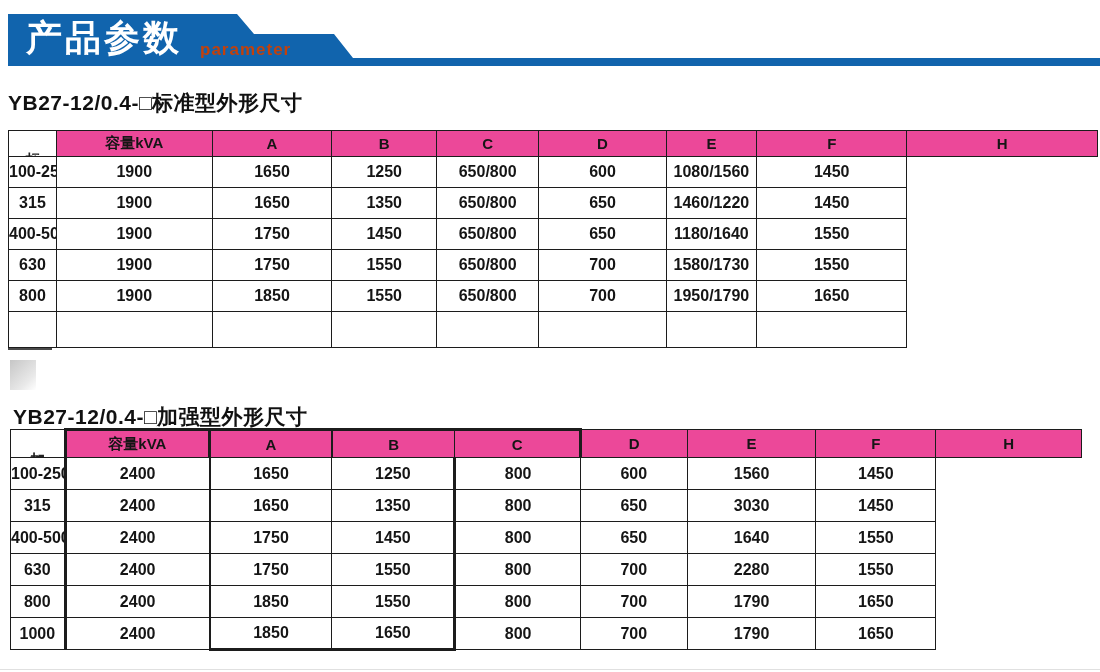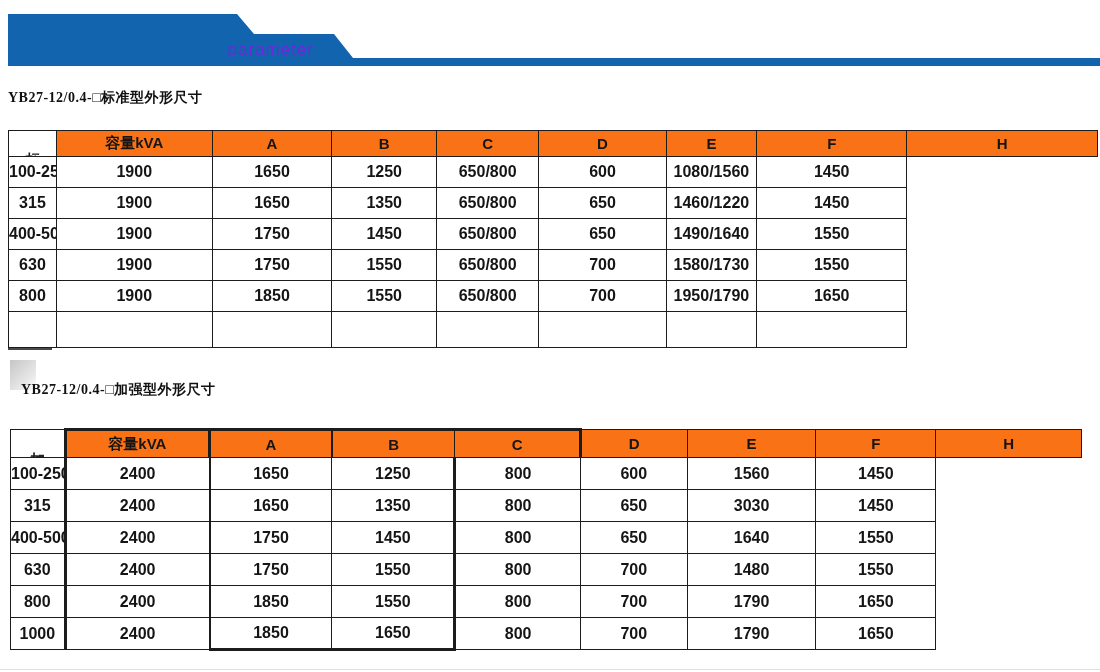--- a/index.html
+++ b/index.html
@@ -11,51 +11,51 @@
   
   .banner-wrap { position: absolute; top: 0; left: 0; width: 1100px; height: 70px; }
   .banner-svg { position: absolute; top: 0; left: 0; }
   .banner-main {
     position: absolute; left: 26px; top: 16px;
     font-size: 36px; font-weight: 700; color: #ffffff; letter-spacing: 3px;
     line-height: 44px; white-space: nowrap;
   }
   .banner-sub {
     position: absolute; left: 200px; top: 40px; width: 114px;
-    font-size: 17px; font-weight: 400; color: #6d28d9; letter-spacing: 1px;
-    text-align: right; white-space: nowrap;
+    font-size: 17px; font-weight: 700; color: #c2410c; letter-spacing: 1px;
+    text-align: left; white-space: nowrap;
   }
   
   .sec-title {
-    position: absolute; font-size: 14px; font-weight: 700; color: #111;
-    letter-spacing: 0.5px; white-space: nowrap; font-family: Liberation Serif, serif;
+    position: absolute; font-size: 21px; font-weight: 700; color: #111;
+    letter-spacing: 0.5px; white-space: nowrap;
   }
   #title-1 { left: 8px; top: 89px; }
-  #title-2 { left: 13px; top: 381px; margin-left: 8px; }
+  #title-2 { left: 13px; top: 403px; }
   .gray-artifact {
     position: absolute; left: 10px; top: 360px; width: 26px; height: 30px;
     background: linear-gradient(135deg, #c6c6c6 0%, #e9e9e9 70%, #ffffff 100%);
   }
   .underline-artifact {
     position: absolute; left: 8px; top: 348px; width: 44px; height: 0;
     border-top: 2px solid #4a4a4a;
   }
   .bottom-line {
     position: absolute; left: 0; top: 669px; width: 1100px; height: 0;
     border-top: 1px solid #e0e0e0;
   }
   
   table { border-collapse: collapse; table-layout: fixed; position: absolute; background: #fff; }
   #table-1 { left: 8px;  top: 130px; width: 1090px; }
   #table-2 { left: 10px; top: 428px; width: 1072px; }
   th, td {
     border: 1.5px solid #1c1c1c; text-align: center; vertical-align: middle;
     color: #151515; overflow: hidden; white-space: nowrap;
   }
-  thead th { background: #f97316; font-weight: 700; font-size: 15px; }
+  thead th { background: #ec4899; font-weight: 700; font-size: 15px; }
   tbody td { font-weight: 600; font-size: 16px; background: #ffffff; }
   .side-cell { background: #ffffff; }
   .side-label {
     writing-mode: vertical-rl; text-orientation: upright;
     font-size: 15px; font-weight: 600; letter-spacing: 3px; color: #222;
   }
   #table-1 thead tr { height: 26px; }
   #table-1 tbody tr { height: 31px; }
   #table-1 tbody tr.last { height: 36px; }
   #table-2 thead tr { height: 28px; }
@@ -80,20 +80,21 @@
   #table-2 thead th.c1, #table-2 thead th.c2, #table-2 thead th.c3 { border-top-width: 3px; }
   #table-2 tbody tr.last td.c2, #table-2 tbody tr.last td.c3 { border-bottom-width: 3px; }
 </style>
 </head>
 <body>
 
 <div class="banner-wrap">
   <svg class="banner-svg" width="1100" height="70">
     <polygon points="8,14 237,14 254,34 334,34 353,58 1100,58 1100,66 8,66" fill="#1164ad"></polygon>
   </svg>
+  <div class="banner-main">产品参数</div>
   <div class="banner-sub">parameter</div>
 </div>
 
 <h2 class="sec-title" id="title-1">YB27-12/0.4-□标准型外形尺寸</h2>
 <table id="table-1">
   <colgroup>
     <col class="w0">
       <col class="w1">
       <col class="w2">
       <col class="w3">
@@ -137,21 +138,21 @@
         <td class="c6">1460/1220</td>
         <td class="c7">1450</td>
       </tr>
       <tr>
         <td class="c0">400-500</td>
         <td class="c1">1900</td>
         <td class="c2">1750</td>
         <td class="c3">1450</td>
         <td class="c4">650/800</td>
         <td class="c5">650</td>
-        <td class="c6">1490/1640</td>
+        <td class="c6">1180/1640</td>
         <td class="c7">1550</td>
       </tr>
       <tr>
         <td class="c0">630</td>
         <td class="c1">1900</td>
         <td class="c2">1750</td>
         <td class="c3">1550</td>
         <td class="c4">650/800</td>
         <td class="c5">700</td>
         <td class="c6">1580/1730</td>
@@ -239,21 +240,21 @@
         <td class="c6">1640</td>
         <td class="c7">1550</td>
       </tr>
       <tr>
         <td class="c0">630</td>
         <td class="c1">2400</td>
         <td class="c2">1750</td>
         <td class="c3">1550</td>
         <td class="c4">800</td>
         <td class="c5">700</td>
-        <td class="c6">1480</td>
+        <td class="c6">2280</td>
         <td class="c7">1550</td>
       </tr>
       <tr>
         <td class="c0">800</td>
         <td class="c1">2400</td>
         <td class="c2">1850</td>
         <td class="c3">1550</td>
         <td class="c4">800</td>
         <td class="c5">700</td>
         <td class="c6">1790</td>

